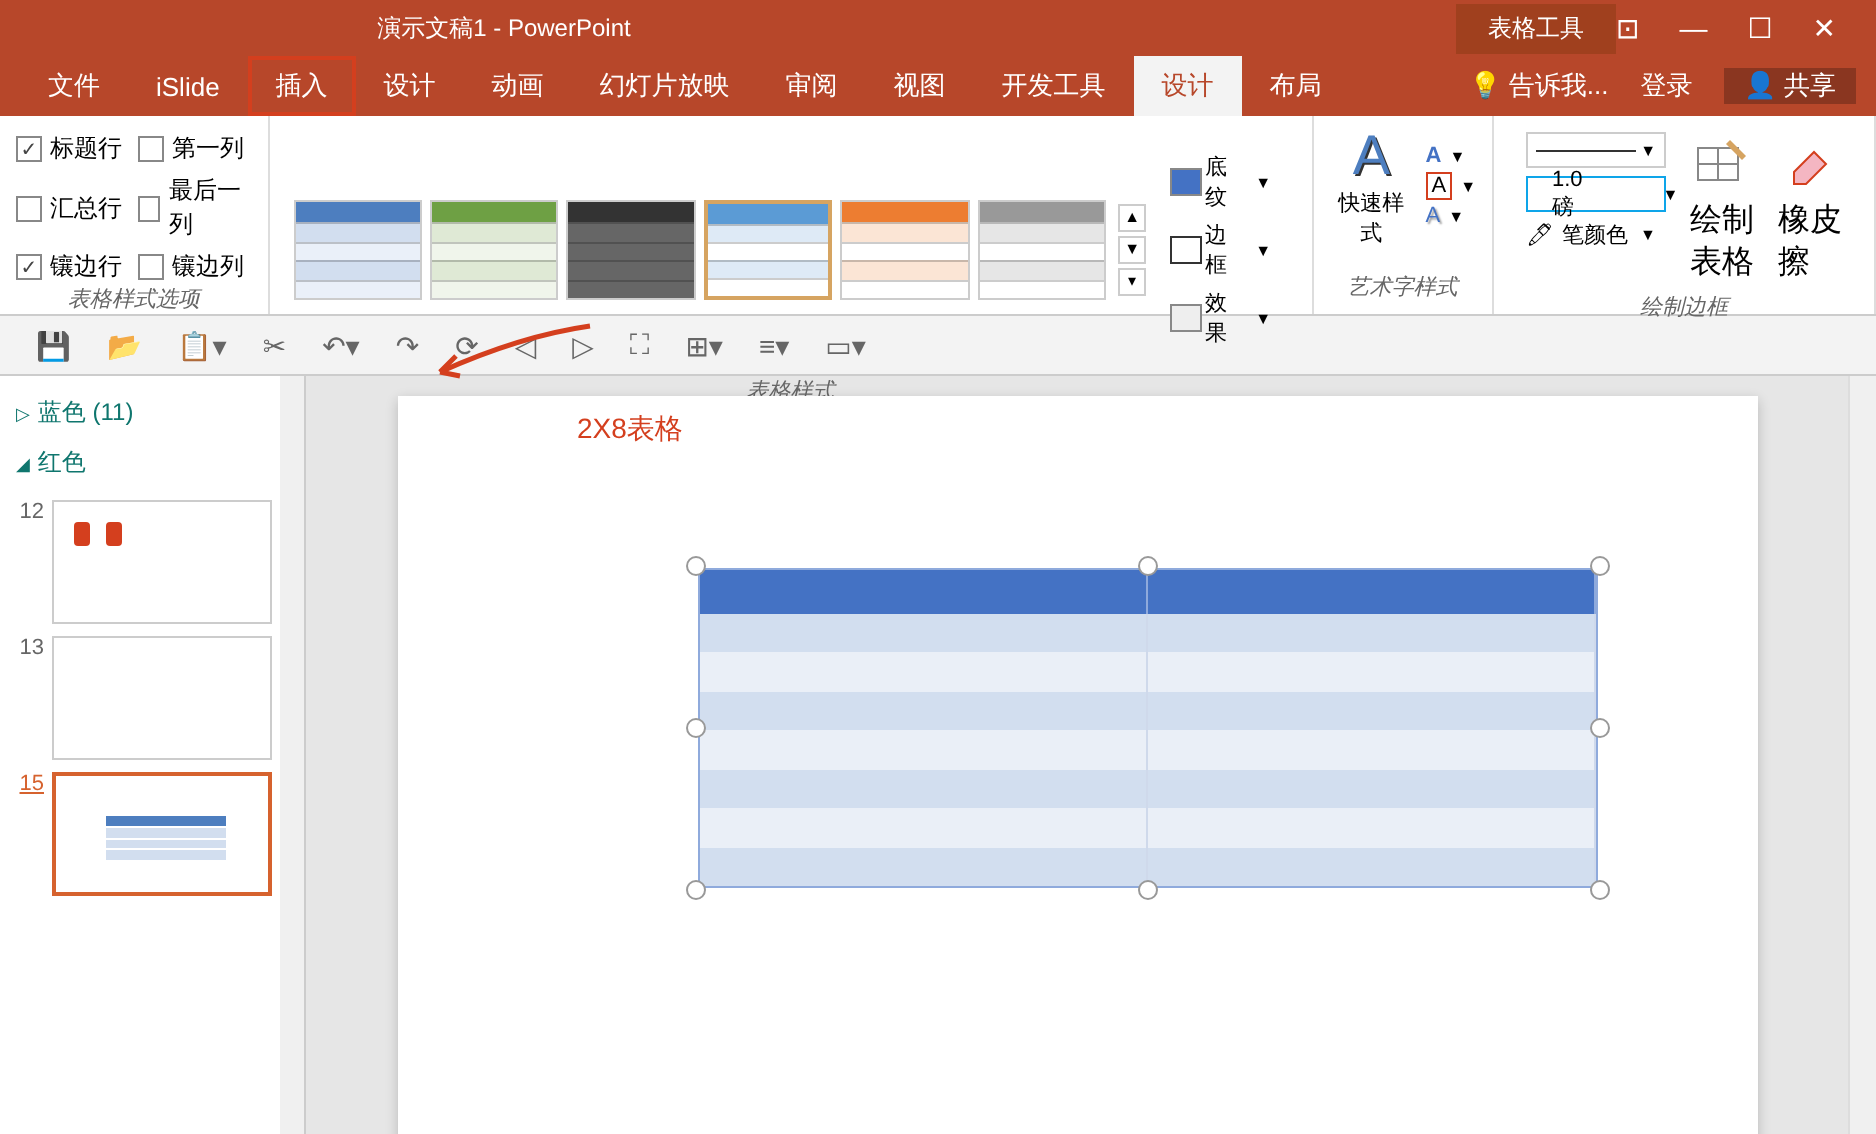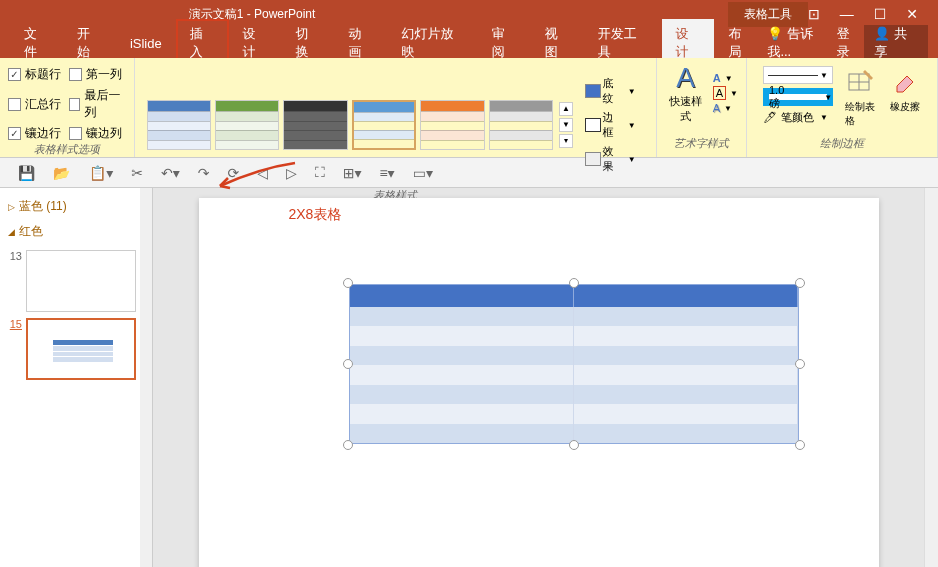--- a/index.html
+++ b/index.html
@@ -8,25 +8,25 @@
     .title-bar { background: #b7472a; height: 28px; display: flex; align-items: center; color: white; font-size: 12px; padding-left: 36px; }
     .title-text { flex: 1; text-align: center; }
     .tool-tab { background: #a0401e; padding: 4px 16px; margin-left: 280px; }
     .window-controls { display: flex; gap: 20px; padding-right: 20px; }
     .window-ctrl { cursor: pointer; font-size: 14px; }
     
     .menu-bar { background: #b7472a; height: 30px; display: flex; align-items: center; color: white; font-size: 13px; padding: 0 10px; }
     .menu-item { padding: 6px 14px; cursor: pointer; }
     .menu-item.highlighted { border: 2px solid #d43f1e; padding: 4px 12px; }
     .menu-item.active { background: #f3f3f3; color: #b7472a; }
-    .menu-right { margin-left: auto; display: flex; align-items: flex-start; gap: 3px; }
+    .menu-right { margin-left: auto; display: flex; align-items: flex-start; gap: 16px; }
     .lightbulb { color: #ffd966; }
     .share-btn { background: #8a3620; padding: 0 10px; }
     
-    .ribbon { background: #fef9c3; height: 100px; display: flex; border-bottom: 1px solid #ccc; position: relative; }
+    .ribbon { background: #ffffff; height: 100px; display: flex; border-bottom: 1px solid #ccc; position: relative; }
     .ribbon-group { border-right: 1px solid #ddd; padding: 4px 8px; display: flex; flex-direction: column; justify-content: space-between; }
     .ribbon-label { text-align: center; font-size: 11px; color: #666; padding-bottom: 2px; font-style: italic; }
     
     .checkboxes { display: grid; grid-template-columns: auto auto; gap: 4px 8px; font-size: 12px; padding-top: 4px; }
     .cb-item { display: flex; align-items: center; gap: 4px; }
     .cb { width: 13px; height: 13px; border: 1px solid #888; background: white; display: inline-flex; align-items: center; justify-content: center; font-size: 10px; color: #444; }
     .cb.checked::after { content: "✓"; }
     
     .table-styles { display: flex; gap: 4px; padding: 6px 4px; align-items: center; }
     .style-thumb { width: 66px; height: 50px; border: 1px solid #ccc; cursor: pointer; display: flex; flex-direction: column; }
@@ -57,33 +57,33 @@
     .wordart-top { display: flex; align-items: center; gap: 6px;}
     .big-a { font-size: 28px; color: #4d7ebf; text-shadow: 1px 1px 0 #333; cursor: pointer;}
     .wordart-opts { display: flex; flex-direction: column; gap: 2px; font-size: 11px;}
     .wa-opt { display: flex; align-items: center; gap: 2px; cursor: pointer;}
     .quick-label { font-size: 11px; text-align: center;}
     
     .border-group { padding: 4px 8px; display: flex; gap: 12px; align-items: flex-start;}
     .border-opts { display: flex; flex-direction: column; gap: 4px; font-size: 11px;}
     .line-style { width: 70px; height: 18px; border: 1px solid #ccc; background: white; display: flex; align-items: center; padding: 0 4px; cursor: pointer;}
     .line-sample { flex: 1; border-top: 1px solid #333;}
-    .weight-box { width: 70px; height: 18px; border: 6px solid #0ea5e9; background: white; display: flex; align-items: center; padding: 0 0; font-size: 11px; cursor: pointer; gap: 19px;}
+    .weight-box { width: 70px; height: 18px; border: 1px solid #0ea5e9; background: white; display: flex; align-items: center; padding: 0 12px; font-size: 11px; cursor: pointer; gap: 19px;}
     .weight-line { flex: 1; border-top: 1px solid #333;}
     .pen-color { display: flex; align-items: center; gap: 4px; cursor: pointer;}
     .pen-icon { width: 14px; height: 14px; display: inline-block;}
-    .big-btn { display: flex; flex-direction: column; align-items: center; cursor: pointer; font-size: 10px; gap: 2px;}
+    .big-btn { display: flex; flex-direction: column; align-items: center; cursor: pointer; font-size: 16px; gap: 2px;}
     .big-icon { width: 32px; height: 32px; }
     
     .quick-toolbar { background: #f3f3f3; height: 30px; display: flex; align-items: center; gap: 18px; padding: 0 18px; border-bottom: 1px solid #ccc; font-size: 14px; color: #666;}
     .qt-item { cursor: pointer; }
     
     .content-area { display: flex; height: calc(567px - 188px); background: #e6e6e6;}
     .thumb-panel { width: 153px; background: white; border-right: 1px solid #ccc; overflow-y: auto; padding: 6px; position: relative;}
-    .category { font-size: 12px; color: #a16207; padding: 4px 2px; cursor: pointer;}
+    .category { font-size: 12px; color: #0f766e; padding: 4px 2px; cursor: pointer;}
     .cat-arrow { font-size: 9px; margin-right: 4px;}
     .slide-item { display: flex; align-items: flex-start; gap: 4px; margin: 6px 0;}
     .slide-num { font-size: 11px; color: #666; width: 16px; text-align: right;}
     .slide-preview { width: 110px; height: 62px; border: 1px solid #ccc; background: white; cursor: pointer; position: relative;}
     .slide-preview.selected { border: 2px solid #d6622e;}
     .slide-num.selected-num { color: #d6622e; text-decoration: underline;}
     .preview-lanterns { position: absolute; top: 10px; left: 10px; display: flex; gap: 8px;}
     .lantern { width: 8px; height: 12px; background: #d43f1e; border-radius: 2px;}
     .preview-table { position: absolute; top: 20px; left: 25px; width: 60px; height: 22px; display: flex; flex-direction: column;}
     .pt-header { height: 5px; background: #4d7ebf;}
@@ -126,25 +126,23 @@
   <div class="window-controls">
     <span class="window-ctrl">⊡</span>
     <span class="window-ctrl">—</span>
     <span class="window-ctrl">☐</span>
     <span class="window-ctrl">✕</span>
   </div>
 </div>
 
 <div class="menu-bar">
   <span class="menu-item">文件</span>
-  <span class="menu-item">开始</span>
   <span class="menu-item">iSlide</span>
   <span class="menu-item highlighted">插入</span>
   <span class="menu-item">设计</span>
-  <span class="menu-item">切换</span>
   <span class="menu-item">动画</span>
   <span class="menu-item">幻灯片放映</span>
   <span class="menu-item">审阅</span>
   <span class="menu-item">视图</span>
   <span class="menu-item">开发工具</span>
   <span class="menu-item active">设计</span>
   <span class="menu-item">布局</span>
   <div class="menu-right">
     <span><span class="lightbulb">💡</span> <span>告诉我...</span></span>
     <span>登录</span>
@@ -347,20 +345,29 @@
   <span class="qt-item">≡▾</span>
   <span class="qt-item">▭▾</span>
 </div>
 
 <div class="content-area">
   <div class="thumb-panel">
     <div class="category"><span class="cat-arrow">▷</span><span>蓝色 (11)</span></div>
     <div class="category"><span class="cat-arrow">◢</span><span>红色</span></div>
 
     <div class="slide-item">
+      <span class="slide-num">12</span>
+      <div class="slide-preview">
+        <div class="preview-lanterns">
+            <div class="lantern"></div>
+            <div class="lantern"></div>
+          </div>
+      </div>
+    </div>
+    <div class="slide-item">
       <span class="slide-num">13</span>
       <div class="slide-preview"></div>
     </div>
     <div class="slide-item">
       <span class="slide-num selected-num">15</span>
       <div class="slide-preview selected">
         <div class="preview-table">
             <div class="pt-header"></div>
             <div class="pt-row"></div>
             <div class="pt-row"></div>

